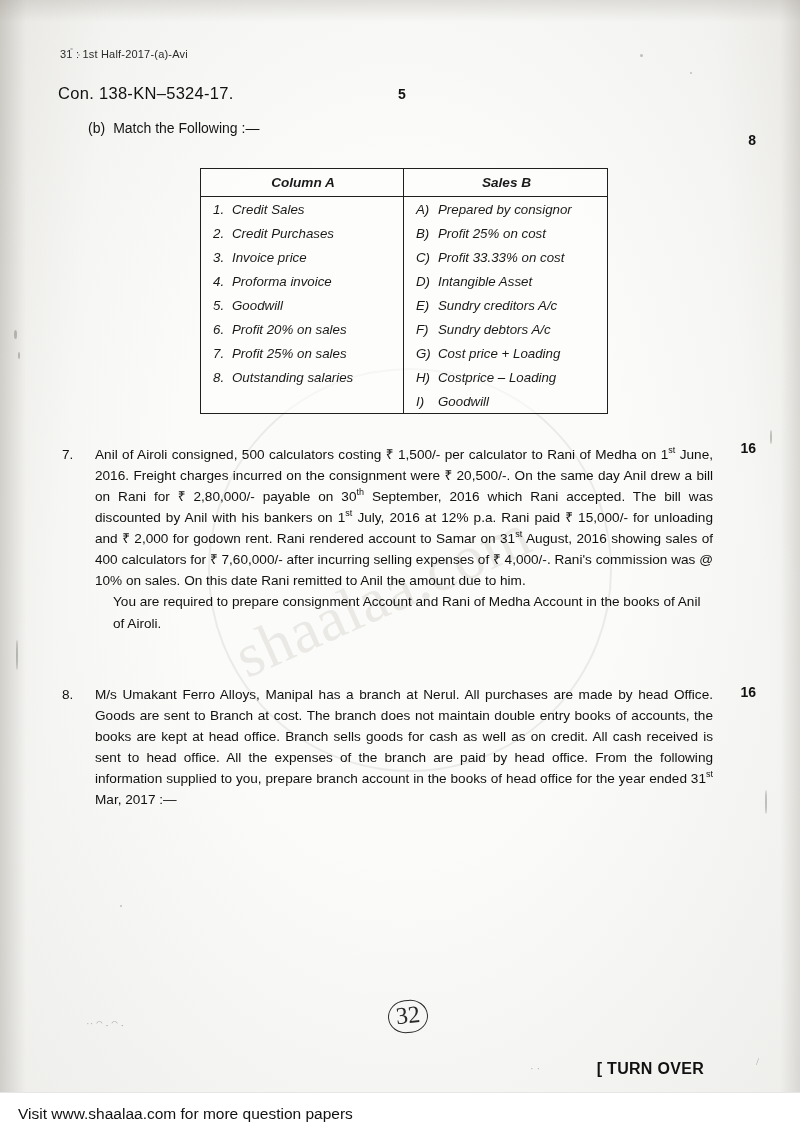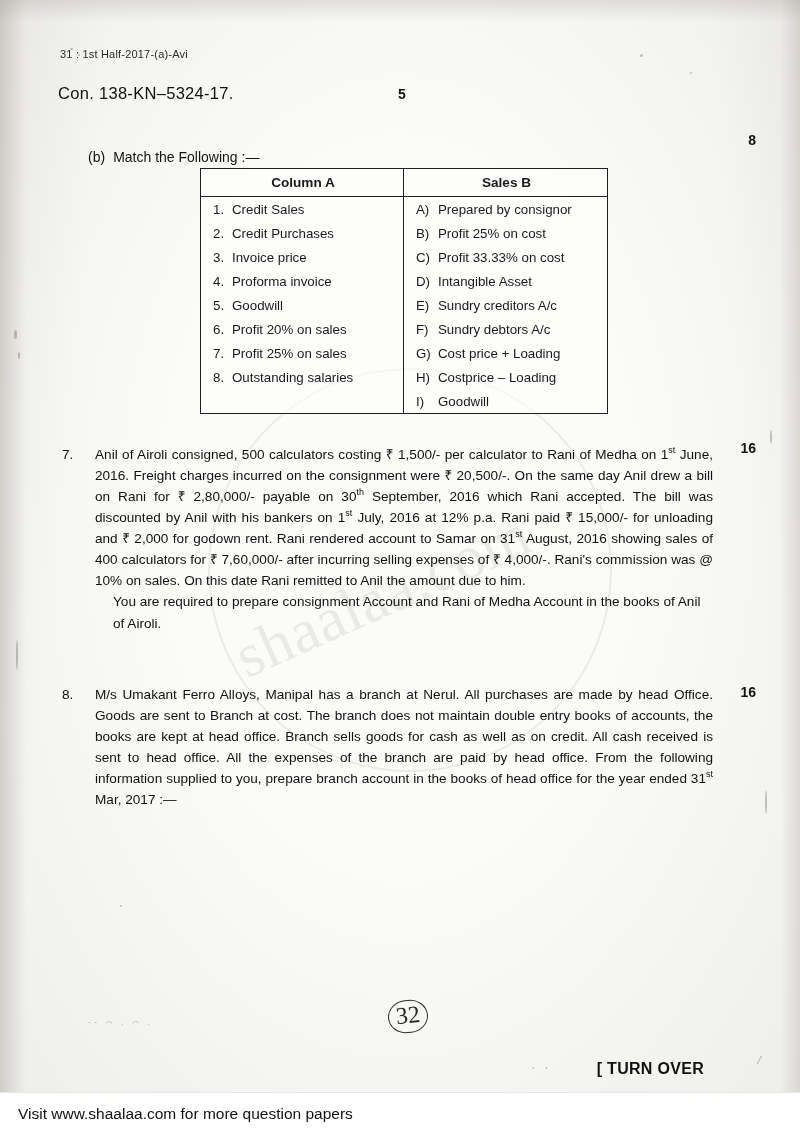--- a/index.html
+++ b/index.html
@@ -98,21 +98,21 @@
     left: 398px;
     top: 86px;
     font-size: 14px;
     font-weight: bold;
     color: #111;
   }
 
   .q6b {
     position: absolute;
     left: 88px;
-    top: 149px;
+    top: 120px;
     font-size: 14px;
     color: #141414;
     text-align: right;
   }
   .q6b .lbl { margin-right: 8px; }
 
   .marks {
     position: absolute;
     right: 44px;
     font-size: 14px;
@@ -125,20 +125,21 @@
 
   
   .match-table {
     position: absolute;
     left: 200px;
     top: 168px;
     width: 406px;
     border: 1.6px solid #1f1f1f;
     background: rgba(255,255,255,0.55);
     font-size: 13.3px;
+    font-style: italic;
   }
   .match-table .row {
     display: flex;
   }
   .match-table .cell {
     padding: 4px 10px 4px 12px;
     min-height: 18px;
     box-sizing: border-box;
   }
   .match-table .col-a {
@@ -254,21 +255,21 @@
     position: absolute;
     background: rgba(90,88,82,0.35);
     border-radius: 50%;
     pointer-events: none;
   }
   .smudge {
     position: absolute;
     color: rgba(90,88,82,0.45);
     font-size: 11px;
     pointer-events: none;
-    font-family: Liberation Mono, monospace;
+    font-family: Liberation Serif, serif;
   }
 </style>
 </head>
 <body>
 
 <div class="page">
 
   <div class="paper-tint"></div>
   <div class="edge-left"></div>
   <div class="edge-top"></div>

